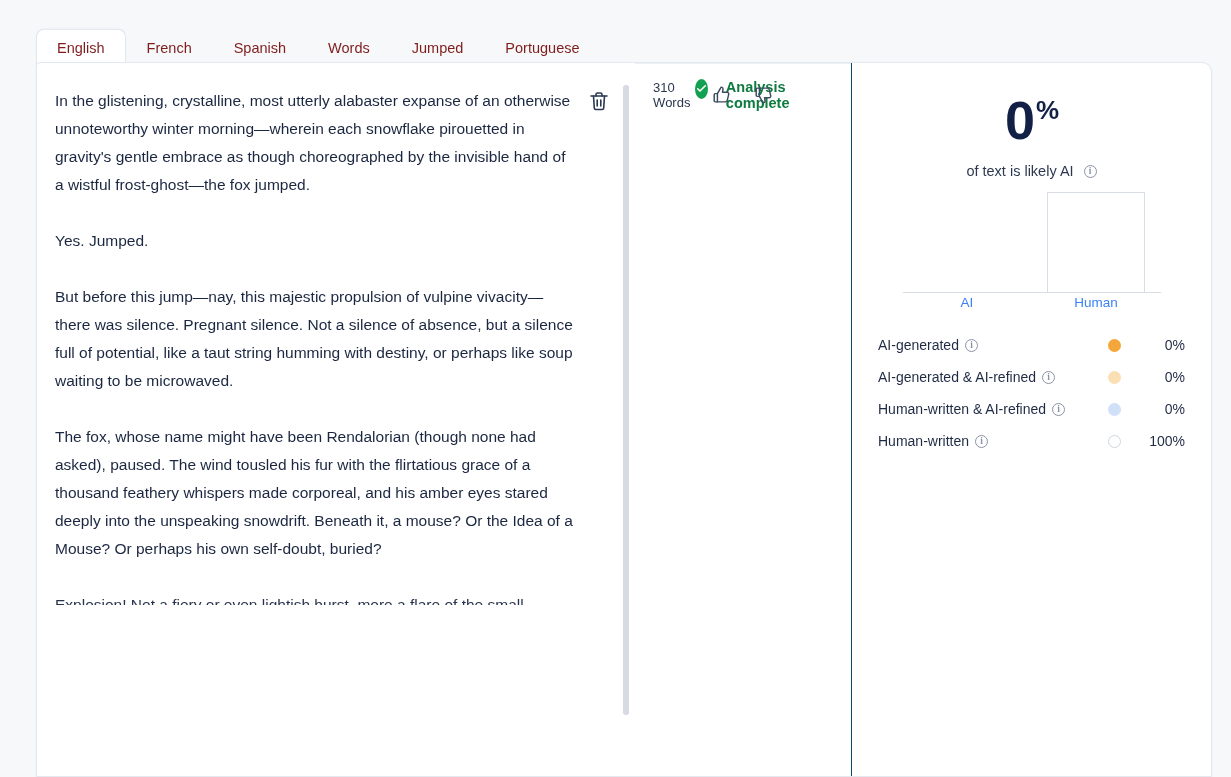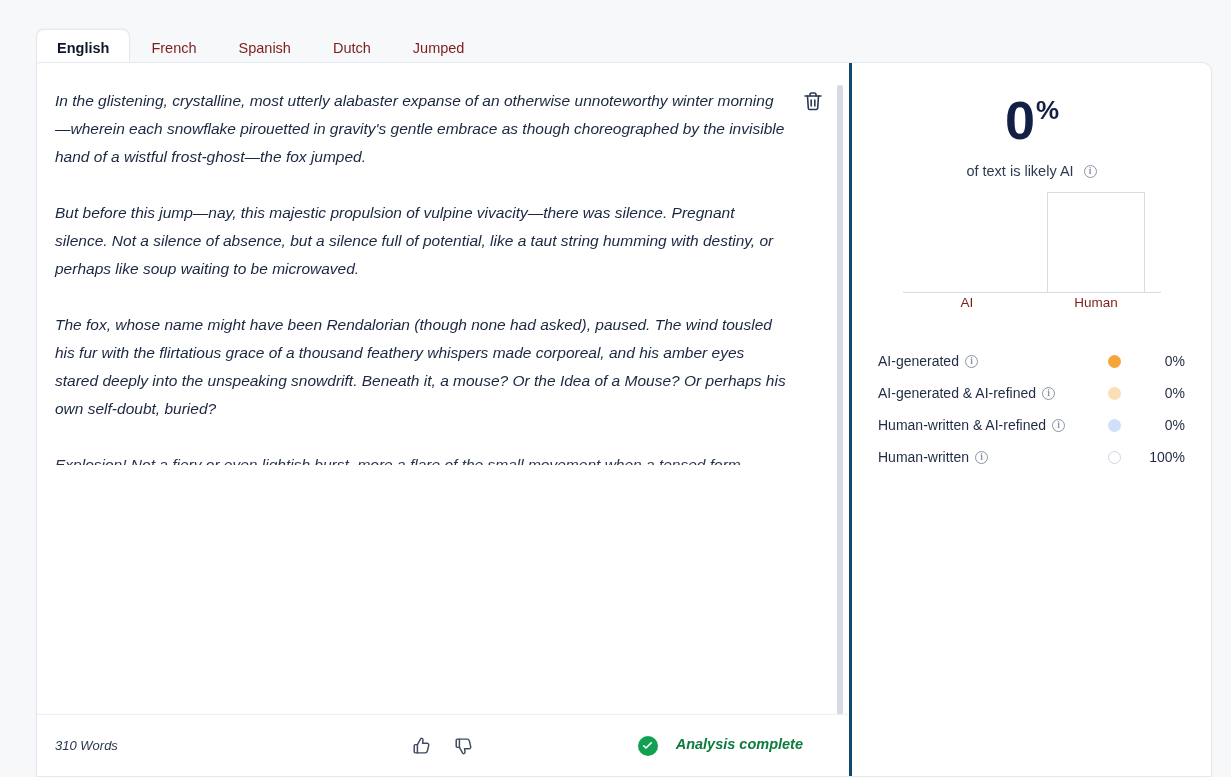--- a/index.html
+++ b/index.html
@@ -38,22 +38,22 @@
     white-space: nowrap;
     border-radius: 8px 8px 0 0;
     background: transparent;
     border: 1px solid transparent;
     border-bottom: none;
     position: relative;
     top: 1px;
   }
   .tab.active {
     background: #ffffff;
-    color: #0f172a;
-    font-weight: 700;
+    color: #7f1d1d;
+    font-weight: 400;
     border-color: #e3e7ee;
     box-shadow: 0 -1px 2px rgba(20,30,60,0.03);
     text-align: center;
   }
 
   
   .card {
     position: absolute;
     left: 36px;
     top: 62px;
@@ -66,24 +66,23 @@
     box-shadow: 0 1px 3px rgba(25,35,60,0.05);
     display: flex;
     overflow: hidden;
   }
 
   
   .left-pane {
     position: relative;
     width: 815px;
     height: 100%;
-    border-right: 3px solid #0c4a6e;
-    display: flex;
-    flex-direction: column;
-    font-style: italic;
+    border-right: 1px solid #0c4a6e;
+    display: flex;
+    flex-direction: row;
   }
   .text-area {
     position: relative;
     flex: 1 1 auto;
     overflow: hidden;
     padding: 24px 60px 10px 18px;
   }
   .doc {
     font-size: 15.5px;
     line-height: 28px;
@@ -263,31 +262,31 @@
   }
   .chart-labels {
     position: absolute;
     left: 0;
     right: 0;
     bottom: 0;
     height: 20px;
     display: flex;
     justify-content: space-around;
     font-size: 13.5px;
-    color: #7f1d1d;
+    color: #3b82f6;
   }
   .chart-labels span { width: 98px; text-align: center; }
 
   
   .legend {
     margin-top: 22px;
   }
   .legend-row {
     display: flex;
-    align-items: flex-end;
+    align-items: flex-start;
     height: 32px;
     font-size: 14px;
     color: #1f2b45;
   }
   .legend-label {
     display: flex;
     align-items: center;
     gap: 6px;
   }
   .legend-right {
@@ -329,31 +328,33 @@
 </style>
 </head>
 <body>
 
 <div class="app">
 
   <div class="tabs">
     <div class="tab active"><span>English</span></div>
     <div class="tab"><span>French</span></div>
     <div class="tab"><span>Spanish</span></div>
-    <div class="tab"><span>Dutch</span></div>
+    <div class="tab"><span>Words</span></div>
     <div class="tab"><span>Jumped</span></div>
+    <div class="tab"><span>Portuguese</span></div>
   </div>
 
   <div class="card">
 
     <div class="left-pane">
 
       <div class="text-area">
         <div class="doc">
           <p>In the glistening, crystalline, most utterly alabaster expanse of an otherwise unnoteworthy winter morning—wherein each snowflake pirouetted in gravity's gentle embrace as though choreographed by the invisible hand of a wistful frost-ghost—the fox jumped.</p>
+          <p>Yes. Jumped.</p>
           <p>But before this jump—nay, this majestic propulsion of vulpine vivacity—there was silence. Pregnant silence. Not a silence of absence, but a silence full of potential, like a taut string humming with destiny, or perhaps like soup waiting to be microwaved.</p>
           <p>The fox, whose name might have been Rendalorian (though none had asked), paused. The wind tousled his fur with the flirtatious grace of a thousand feathery whispers made corporeal, and his amber eyes stared deeply into the unspeaking snowdrift. Beneath it, a mouse? Or the Idea of a Mouse? Or perhaps his own self-doubt, buried?</p>
           <div class="clipped">Explosion! Not a fiery or even lightish burst, more a flare of the small movement when a tensed form</div>
         </div>
 
         <div class="trash-btn">
           <svg viewBox="0 0 24 24" width="24" height="24" fill="none" stroke="currentColor" stroke-width="1.6" stroke-linecap="round" stroke-linejoin="round">
             <path d="M4 7h16"></path>
             <path d="M9 7V5.5A1.5 1.5 0 0 1 10.5 4h3A1.5 1.5 0 0 1 15 5.5V7"></path>
             <path d="M6.5 7l.8 12.1A1.5 1.5 0 0 0 8.8 20.5h6.4a1.5 1.5 0 0 0 1.5-1.4L17.5 7"></path>

